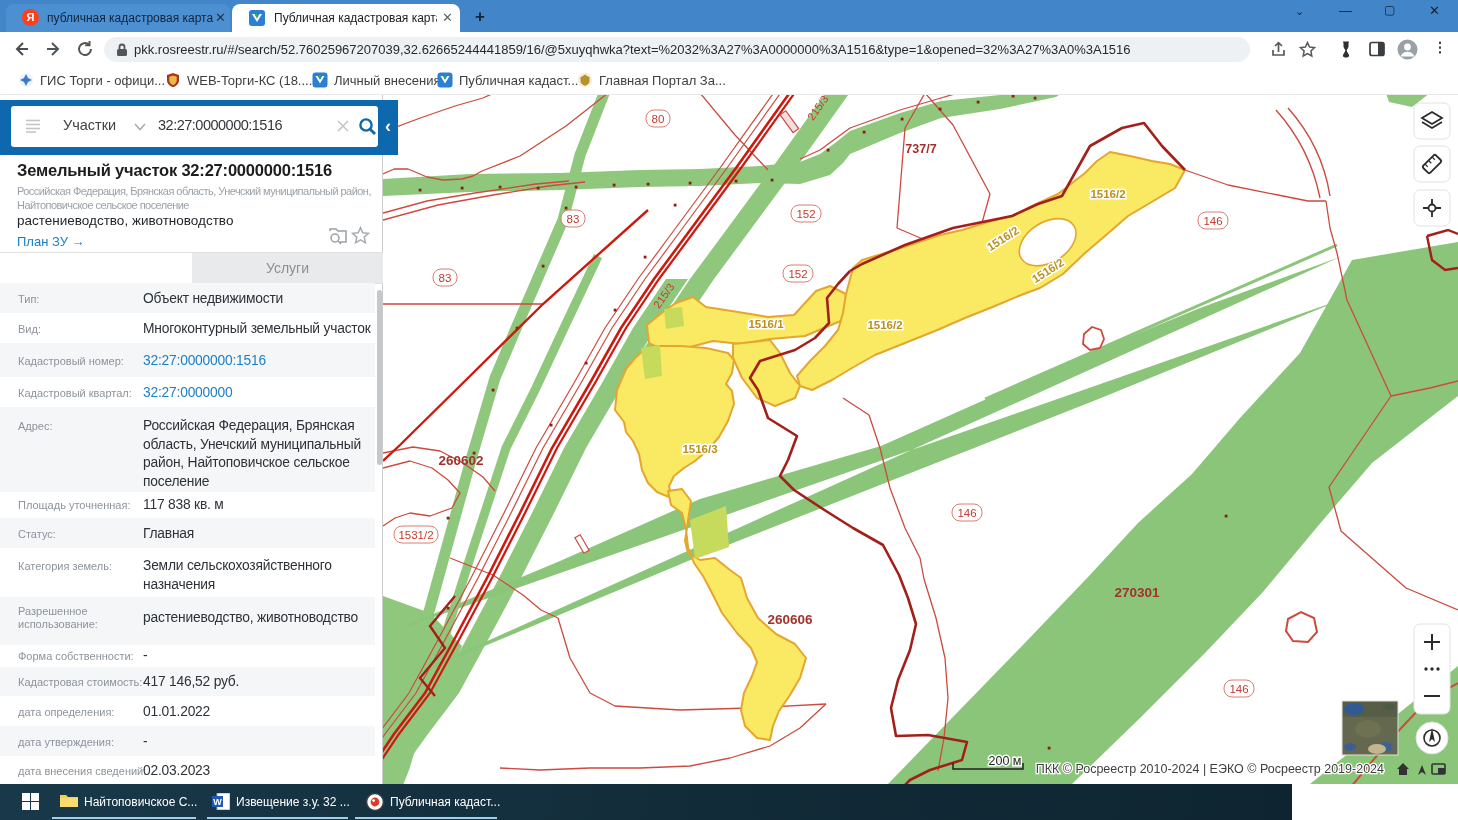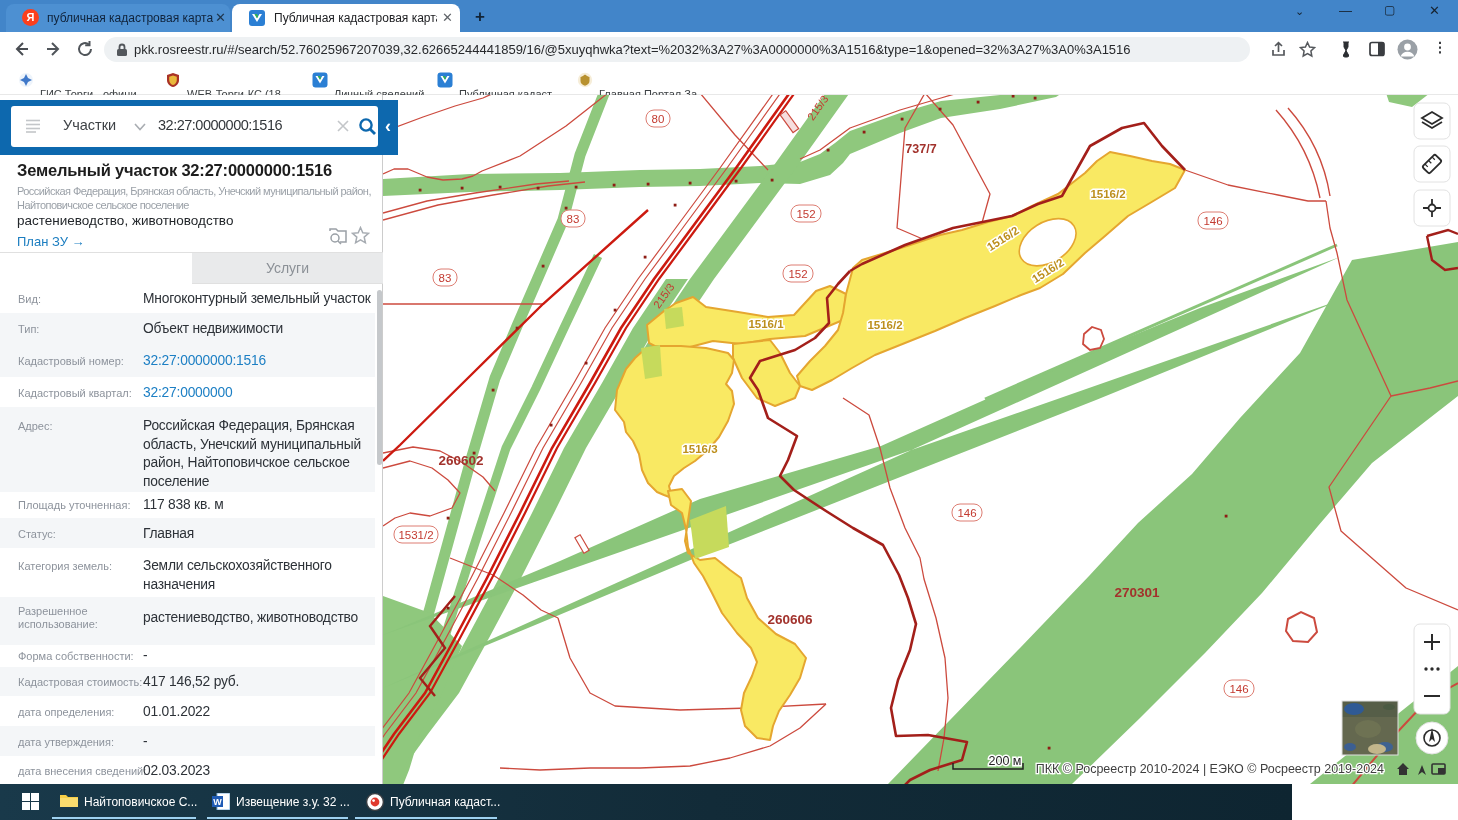--- a/index.html
+++ b/index.html
@@ -15,21 +15,21 @@
 #tab2 .txt{position:absolute;left:42px;top:7px;font-size:12px;color:#202124;white-space:nowrap;width:163px;overflow:hidden}
 #tab2 .x{position:absolute;left:210px;top:6px;font-size:13px;color:#5f6368}
 #newtab{position:absolute;left:475px;top:7px;font-size:17px;color:#122437;font-weight:bold}
 .wctl{position:absolute;top:3px;font-size:13px;color:#16222e}
 
 #toolbar{position:absolute;left:0;top:32px;width:1458px;height:34px;background:#fff}
 #urlpill{position:absolute;left:104px;top:37px;width:1146px;height:25px;background:#eef1f3;border-radius:13px}
 #urltext{position:absolute;left:134px;top:42px;font-size:13px;color:#27292c;white-space:nowrap}
 
 #bookmarks{position:absolute;left:0;top:66px;width:1458px;height:29px;background:#fff;border-bottom:1px solid #e8e8e8}
-.bm{position:absolute;top:22px;font-size:11px;color:#3c4043;white-space:nowrap}
+.bm{position:absolute;top:7px;font-size:13px;color:#3c4043;white-space:nowrap}
 .bmi{position:absolute;top:6px;width:16px;height:16px;border-radius:3px}
 
 #panel{position:absolute;left:0;top:95px;width:383px;height:689px;background:#fff;border-right:1px solid #ccc}
 #phead{position:absolute;left:0;top:100px;width:398px;height:55px;background:#0d68ae}
 #searchbox{position:absolute;left:11px;top:106px;width:367px;height:41px;background:#fff;border-radius:3px}
 #collapse{position:absolute;left:385px;top:116px;color:#fff;font-size:18px;font-weight:bold}
 #card{position:absolute;left:0;top:155px;width:383px}
 #ptitle{position:absolute;left:17px;top:6px;font-size:16.5px;font-weight:bold;color:#1d1d1d;letter-spacing:-0.2px}
 #paddr{position:absolute;left:17px;top:29px;font-size:11px;color:#9ba1a8;line-height:14px;width:380px;letter-spacing:-0.55px;overflow:hidden}
 #puse{position:absolute;left:17px;top:58px;font-size:13.5px;color:#23272b}
@@ -125,21 +125,21 @@
  <svg class="bmi" style="left:165px" viewBox="0 0 16 16">
         <path d="M8 1 L14 3 V8 C14 12 11 14.5 8 15 C5 14.5 2 12 2 8 V3 Z" fill="#a93226"></path>
         <path d="M8 3.5 L11.8 4.8 V8 C11.8 10.6 10 12.6 8 13 C6 12.6 4.2 10.6 4.2 8 V4.8 Z" fill="#e9b83c"></path>
       </svg>
  <div class="bm" style="left:187px">WEB-Торги-КС (18....</div>
  <svg class="bmi" style="left:312px" viewBox="0 0 16 16">
         <rect x="0.5" y="0.5" width="15" height="15" rx="3" fill="#2b7fd4"></rect>
         <path d="M3.5 4 L8 11.5 L12.5 4 L10.3 4 L8 7.8 L5.7 4 Z" fill="#fff"></path>
         <path d="M5.7 4 L8 7.8 L9.1 6 L7.9 4 Z" fill="#35b34a"></path>
       </svg>
- <div class="bm" style="left:334px">Личный сведений</div>
+ <div class="bm" style="left:334px">Личный внесения</div>
  <svg class="bmi" style="left:437px" viewBox="0 0 16 16">
         <rect x="0.5" y="0.5" width="15" height="15" rx="3" fill="#2b7fd4"></rect>
         <path d="M3.5 4 L8 11.5 L12.5 4 L10.3 4 L8 7.8 L5.7 4 Z" fill="#fff"></path>
         <path d="M5.7 4 L8 7.8 L9.1 6 L7.9 4 Z" fill="#35b34a"></path>
       </svg>
  <div class="bm" style="left:459px">Публичная кадаст...</div>
  <svg class="bmi" style="left:577px" viewBox="0 0 16 16">
         <circle cx="8" cy="8" r="7.2" fill="#f6edd8"></circle>
         <path d="M8 2.5 C6 4 4.5 5 3.5 5 V9 C3.5 11.5 5.5 13 8 13.8 C10.5 13 12.5 11.5 12.5 9 V5 C11.5 5 10 4 8 2.5 Z" fill="#b8912f"></path>
       </svg>
@@ -350,27 +350,27 @@
         <path d="M10 14 L13 17" stroke="#9aa0a6" stroke-width="1.5"></path>
       </svg>
  <svg class="abs" style="left:351px;top:71px" width="19" height="19" viewBox="0 0 19 19">
         <path d="M9.5 1.5 L11.8 6.7 L17.5 7.3 L13.2 11.1 L14.4 16.8 L9.5 13.9 L4.6 16.8 L5.8 11.1 L1.5 7.3 L7.2 6.7 Z" fill="none" stroke="#a7acb2" stroke-width="1.5"></path>
       </svg>
 </div>
 <div id="tabs">
       <div id="tabusl">Услуги</div>
     </div>
 <div id="ptable">
+ <div class="prow alt" style="height:30px">
+        <div class="plbl" style="top:10px">Тип:</div>
+        <div class="pval" style="top:7px">Объект недвижимости</div>
+      </div>
  <div class="prow" style="height:30px">
         <div class="plbl" style="top:10px">Вид:</div>
         <div class="pval" style="top:7px">Многоконтурный земельный участок</div>
-      </div>
- <div class="prow alt" style="height:30px">
-        <div class="plbl" style="top:10px">Тип:</div>
-        <div class="pval" style="top:7px">Объект недвижимости</div>
       </div>
  <div class="prow alt" style="height:34px">
         <div class="plbl" style="top:12px">Кадастровый номер:</div>
         <div class="pval blue" style="top:9px">32:27:0000000:1516</div>
       </div>
  <div class="prow" style="height:30px">
         <div class="plbl" style="top:10px">Кадастровый квартал:</div>
         <div class="pval blue" style="top:7px">32:27:0000000</div>
       </div>
  <div class="prow alt" style="height:85px">

